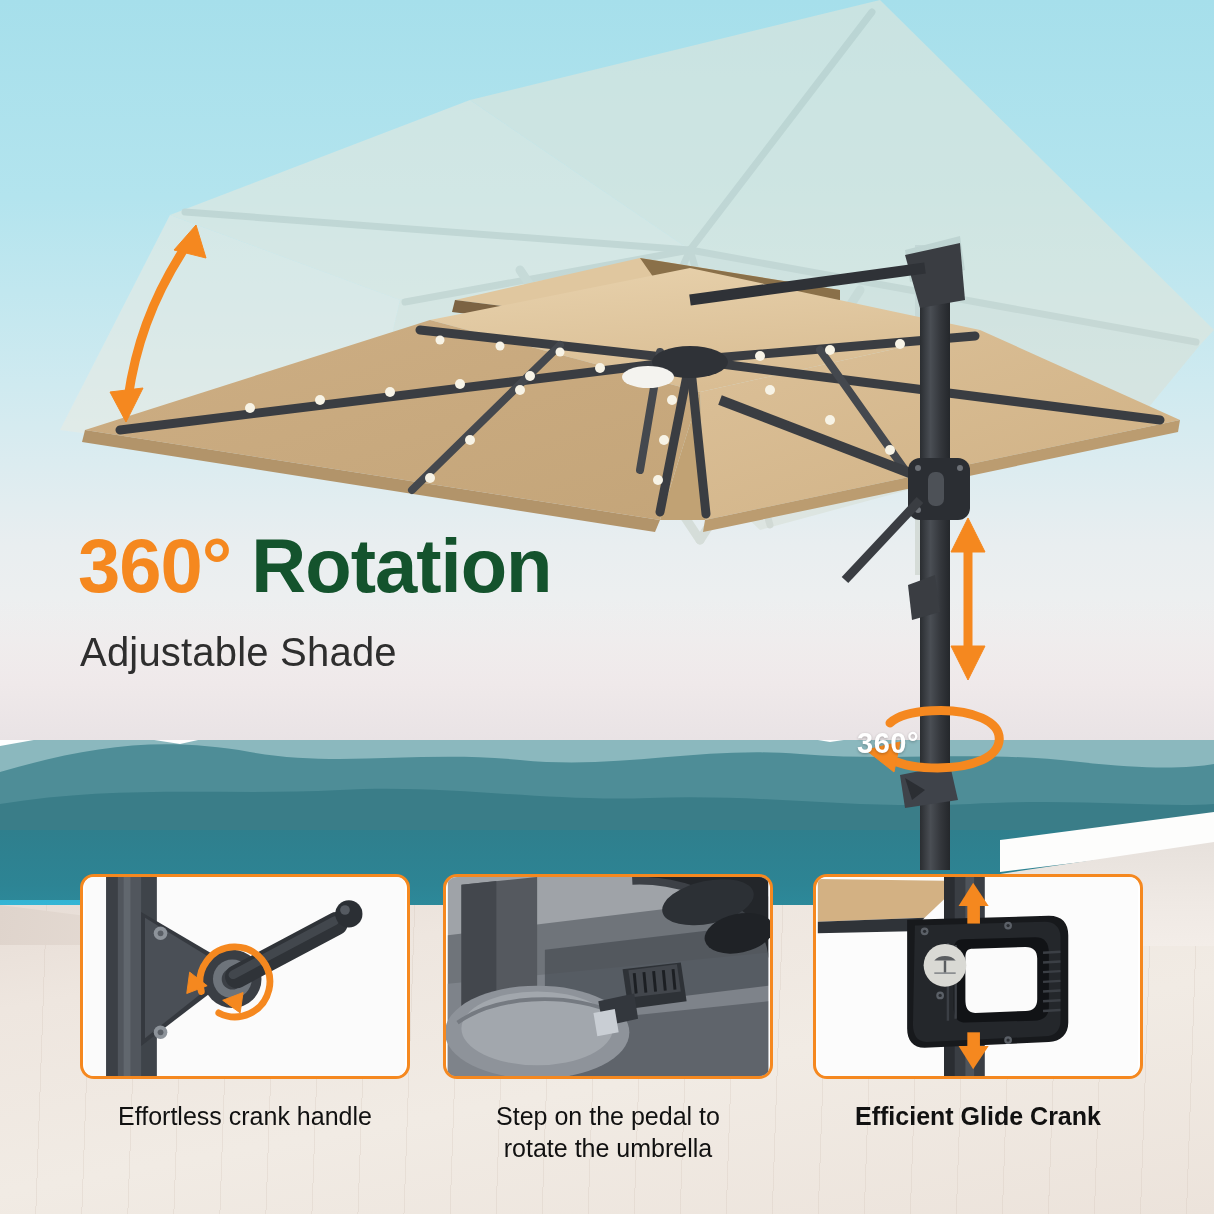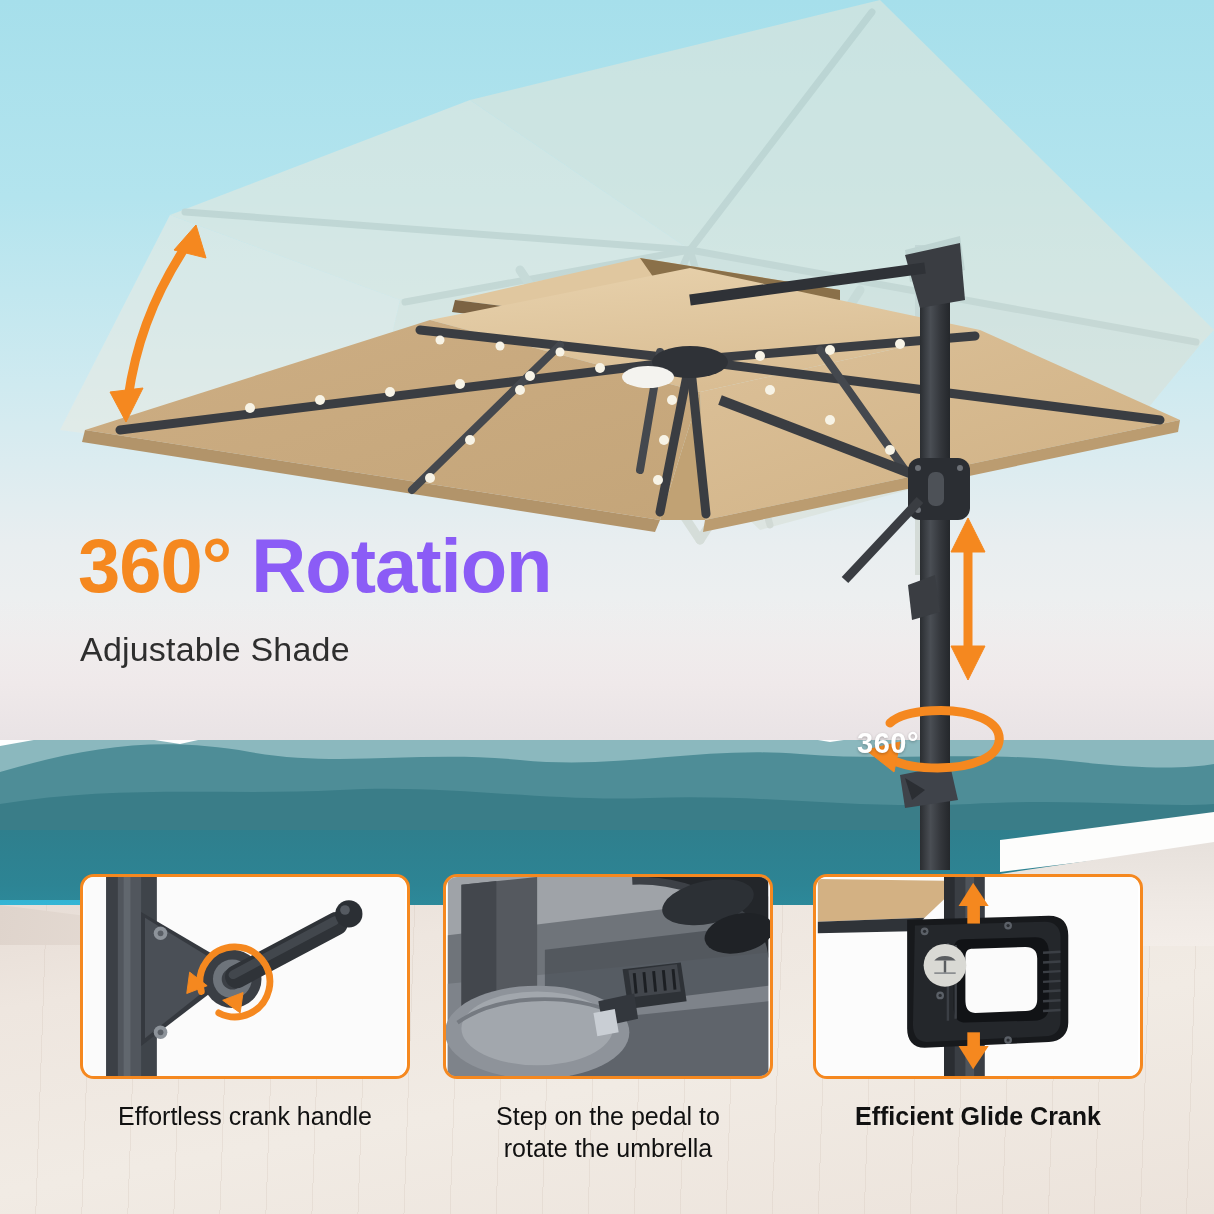--- a/index.html
+++ b/index.html
@@ -64,24 +64,24 @@
   .umbrella { position:absolute; left:0; top:0; width:1214px; height:1214px; }
   .umbrella svg { display:block; }
 
   
   .headline {
     position:absolute; left:78px; top:528px;
     font-size:76px; font-weight:bold; letter-spacing:-1px;
     line-height:1.0; white-space:nowrap;
   }
   .hl-deg { color:#F5881F; }
-  .hl-rot { color:#8b5cf6; }
+  .hl-rot { color:#14532d; }
   .subline {
     position:absolute; left:80px; top:630px;
-    font-size:34px; color:#2e2e2e; letter-spacing:0.2px;
+    font-size:40px; color:#2e2e2e; letter-spacing:0.2px;
   }
 
   
   .rot-label {
     position:absolute; left:857px; top:727px;
     font-size:29px; font-weight:bold; color:#ffffff;
     text-shadow:0 1px 3px rgba(0,0,0,0.28);
     letter-spacing:0.5px;
   }
 

